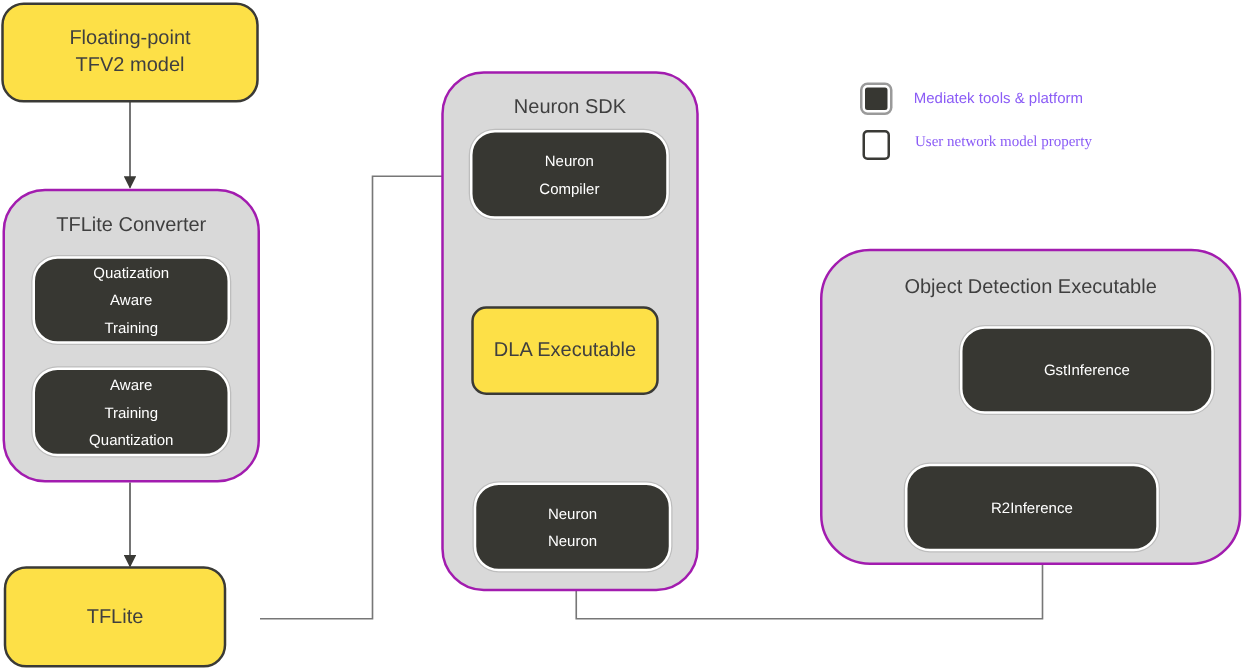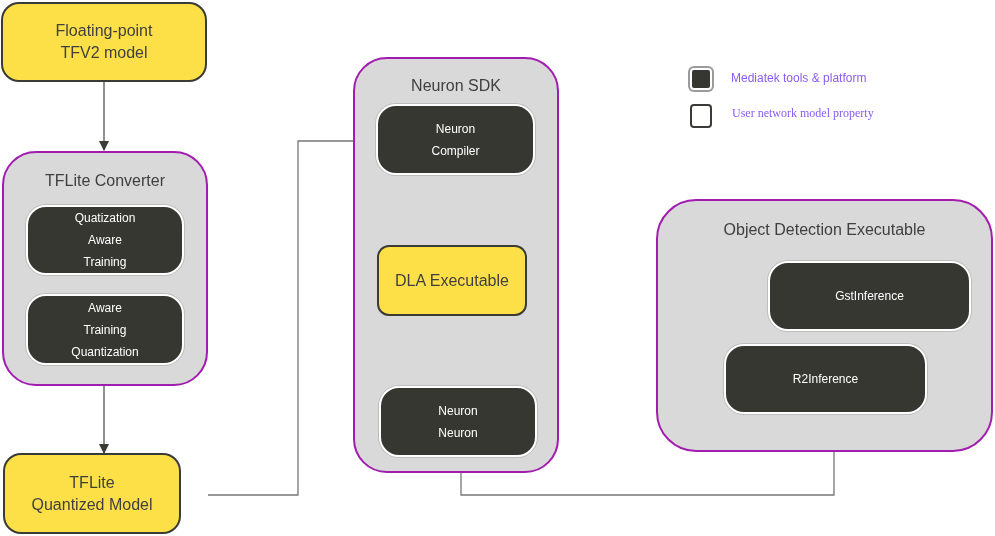--- a/index.html
+++ b/index.html
@@ -51,21 +51,20 @@
   <div class="line">Training</div>
 </div>
 <div class="box dark" style="left:26px; top:294px; width:158px; height:71px;">
   <div class="line">Aware</div>
   <div class="line">Training</div>
   <div class="line">Quantization</div>
 </div>
 
 <div class="box white" style="left:3px; top:453px; width:178px; height:81px;">
   <div class="line">TFLite</div>
-  <div class="line">Quantized Model</div>
 </div>
 
 <div class="box container" style="left:353px; top:57px; width:206px; height:416px;">
   <div class="container-title" style="margin-top:18px;">Neuron SDK</div>
 </div>
 <div class="box dark" style="left:376px; top:104px; width:159px; height:71px;">
   <div class="line">Neuron</div>
   <div class="line">Compiler</div>
 </div>
 <div class="box white" style="left:377px; top:245px; width:150px; height:71px; border-radius:12px;">
@@ -80,15 +79,15 @@
 <div class="legend-label" style="left:731px; top:71px;">Mediatek tools &amp; platform</div>
 <div class="legend-swatch legend-white" style="left:690px; top:104px; height:24px;"></div>
 <div class="legend-label" style="left:732px; top:106px;font-family:Liberation Serif, serif;">User network model property</div>
 
 <div class="box container" style="left:656px; top:199px; width:337px; height:253px; border-radius:40px;">
   <div class="container-title" style="margin-top:20px;">Object Detection Executable</div>
 </div>
 <div class="box dark" style="left:768px; top:261px; width:203px; height:70px;">
   <div class="line">GstInference</div>
 </div>
-<div class="box dark" style="left:724px; top:344px; width:203px; height:70px;text-align:right;">
+<div class="box dark" style="left:724px; top:371px; width:203px; height:70px;text-align:right;">
   <div class="line">R2Inference</div>
 </div>
 
 </body></html>

